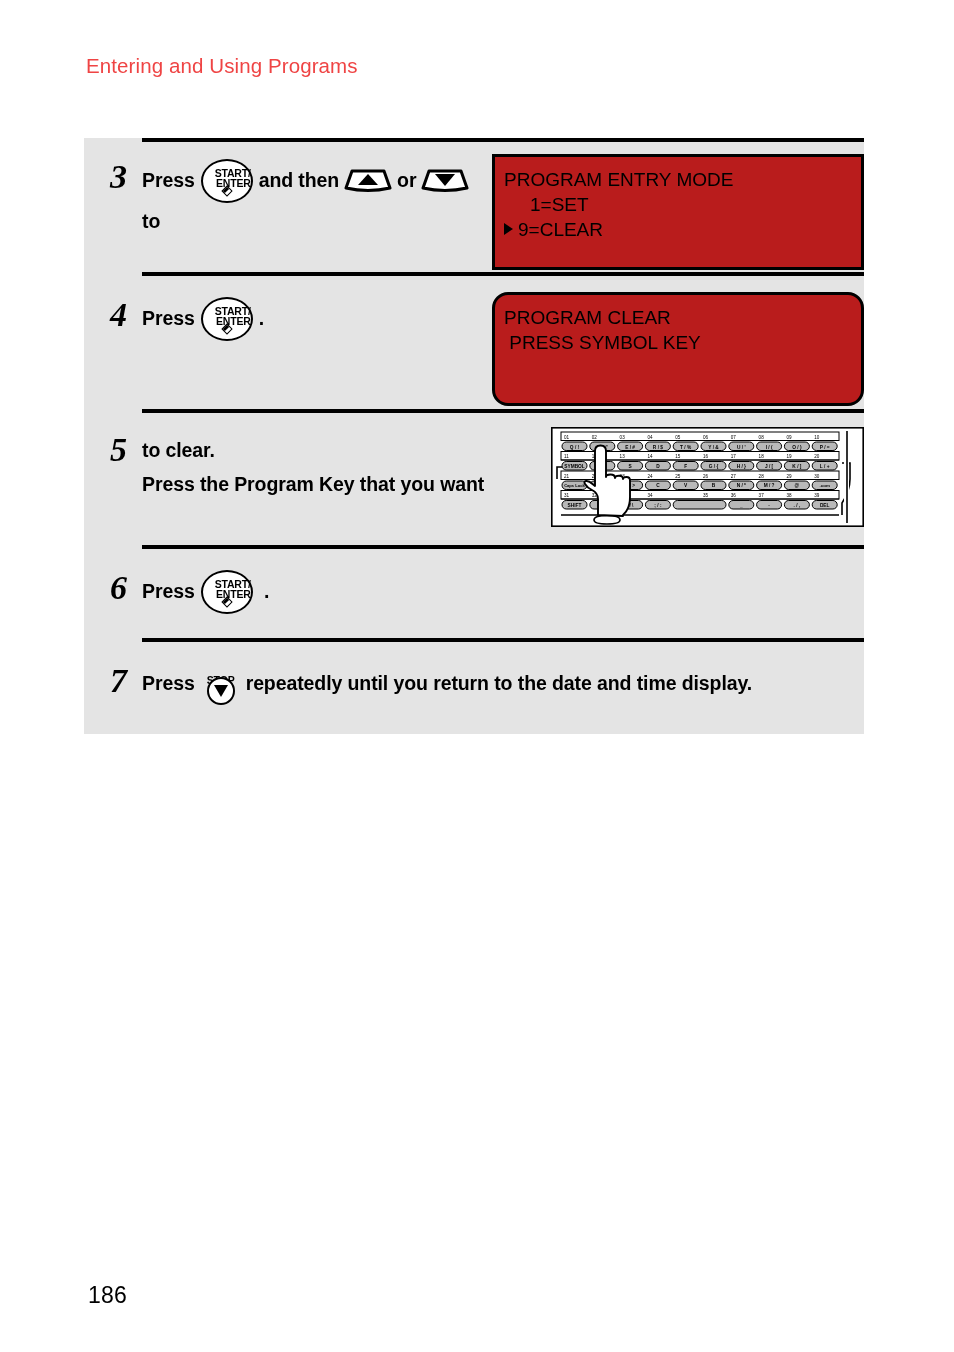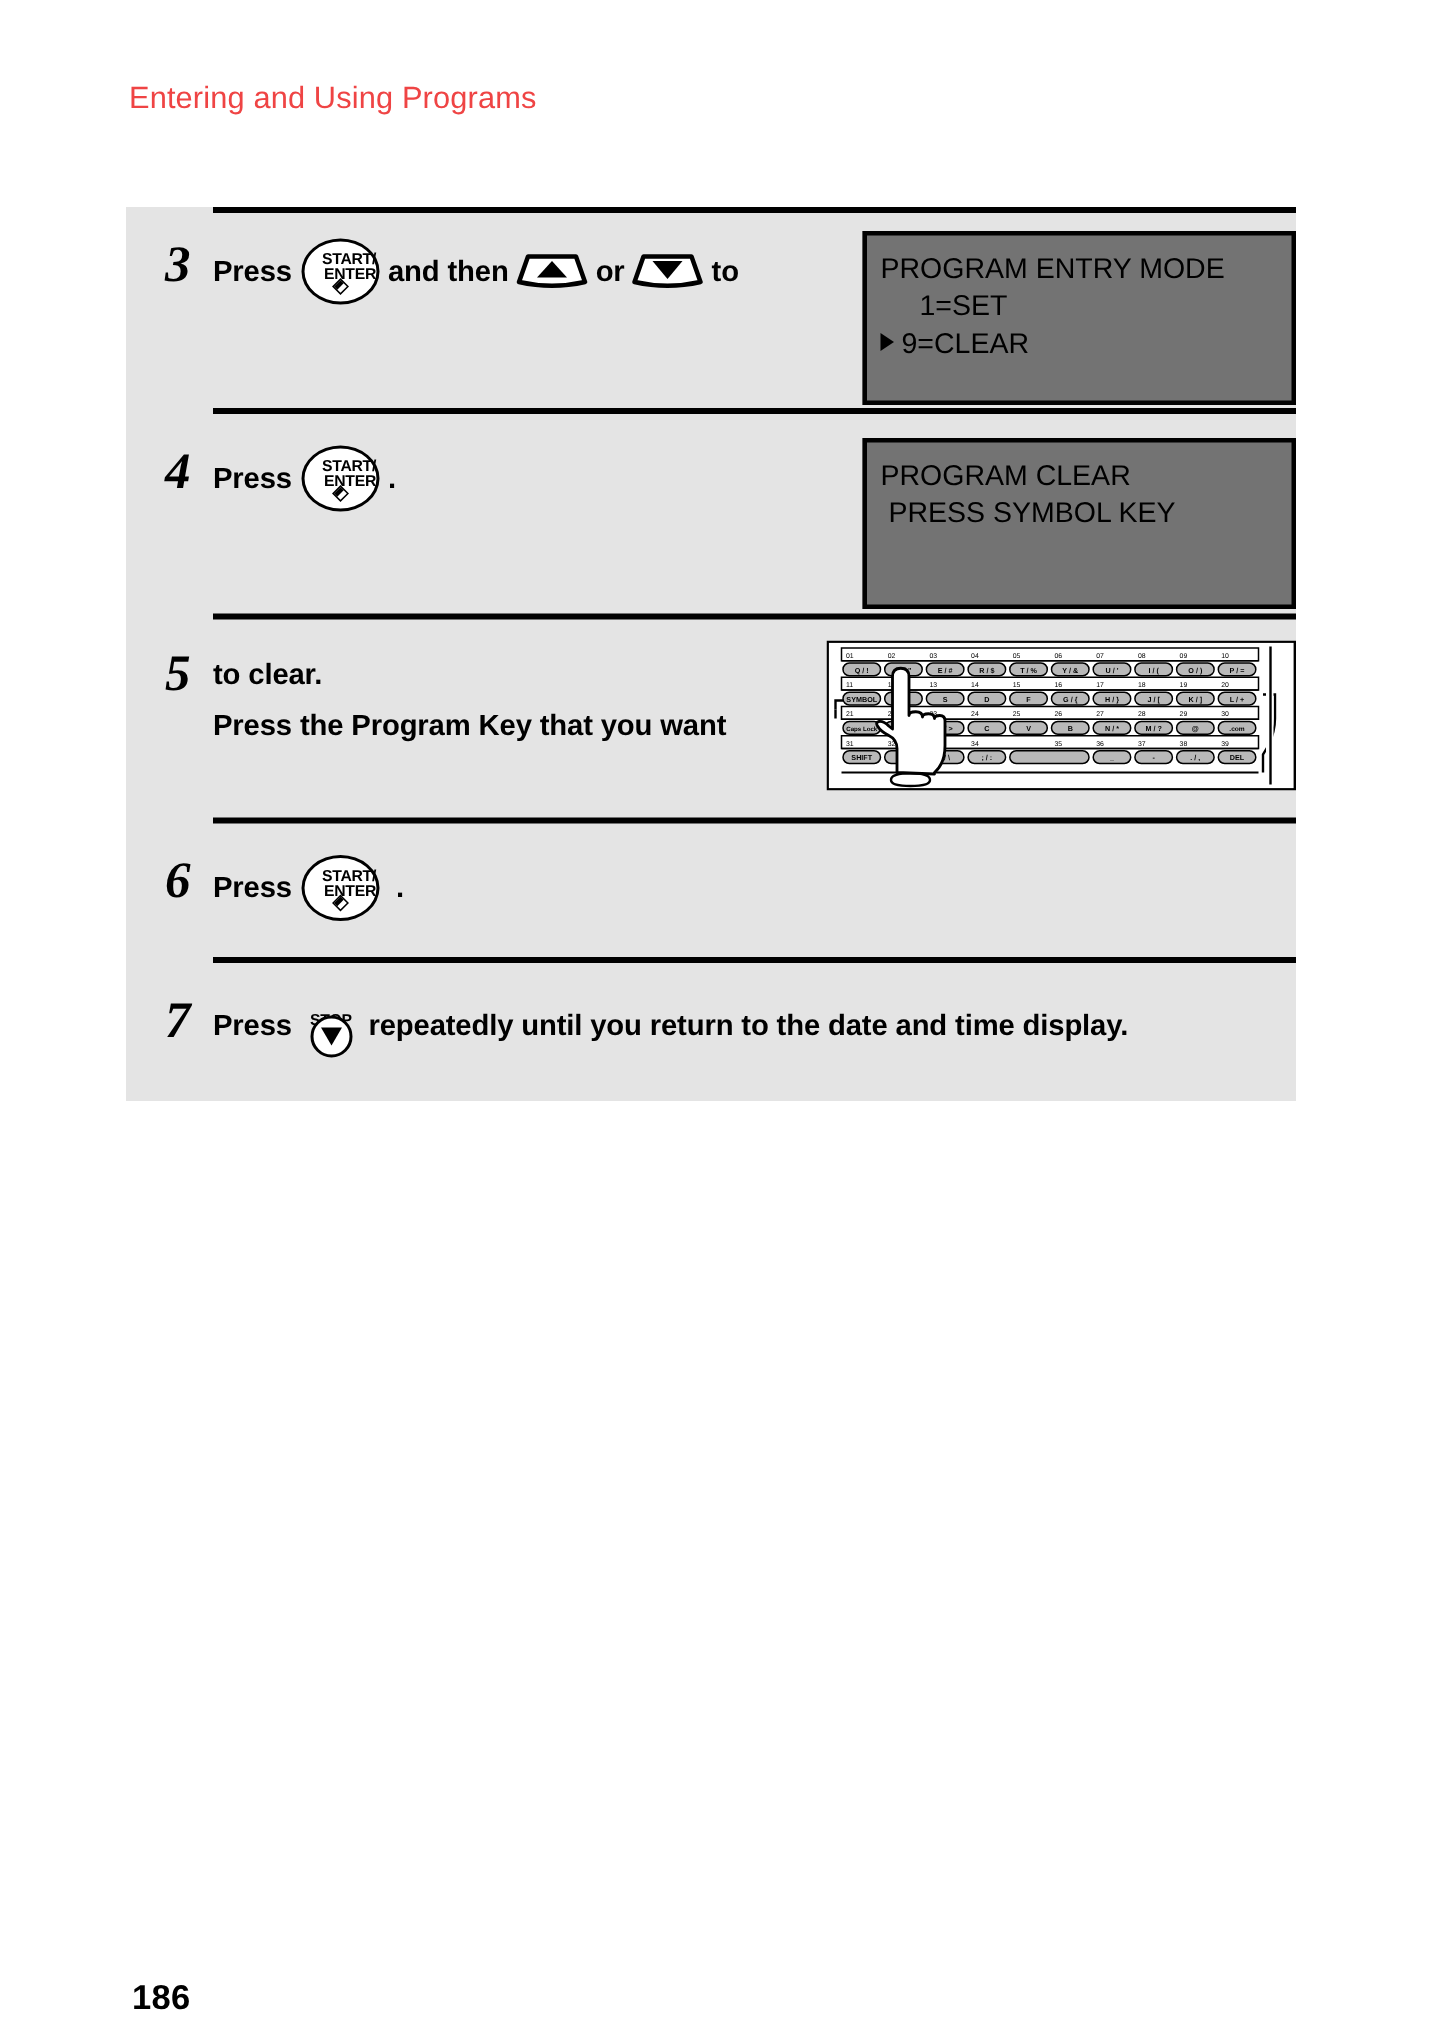--- a/index.html
+++ b/index.html
@@ -182,33 +182,33 @@
     top: 20px;
     width: 0; height: 0;
     border-left: 7px solid transparent;
     border-right: 7px solid transparent;
     border-top: 12px solid #000;
   }
 
   
   .lcd {
     flex: 0 0 auto;
-    width: 289px;
+    width: 372px;
     border: 3px solid #000;
-    background: #737373;
+    background: #b91c1c;
     box-sizing: border-box;
     font-size: 19px;
     font-weight: normal;
     line-height: 25px;
     padding: 10px 0 0 9px;
     font-family: "Liberation Sans", sans-serif;
     position: relative;
   }
   #lcd-3 { height: 116px; margin-top: -6px; }
-  #lcd-4 { height: 114px; margin-top: -6px; }
+  #lcd-4 { height: 114px; margin-top: -6px; border-radius: 16px; }
   .lcd .line { white-space: pre; }
   .lcd .caret {
     display: inline-block;
     width: 0; height: 0;
     border-left: 9px solid #000;
     border-top: 6px solid transparent;
     border-bottom: 6px solid transparent;
     vertical-align: middle;
     position: relative;
     top: -2px;
@@ -224,23 +224,22 @@
     position: relative;
   }
   .kbd-svg { display: block; }
 
   
   #page-number {
     position: absolute;
     left: 88px;
     top: 1282px;
     font-size: 23px;
-    font-weight: bold;
+    font-weight: normal;
     letter-spacing: 0.2px;
-    margin-top: 36px;
   }
 </style>
 </head>
 <body>
 
 <div id="page-header">Entering and Using Programs</div>
 
 <div id="steps-panel">
 
   <div class="step-row" id="row-3">

